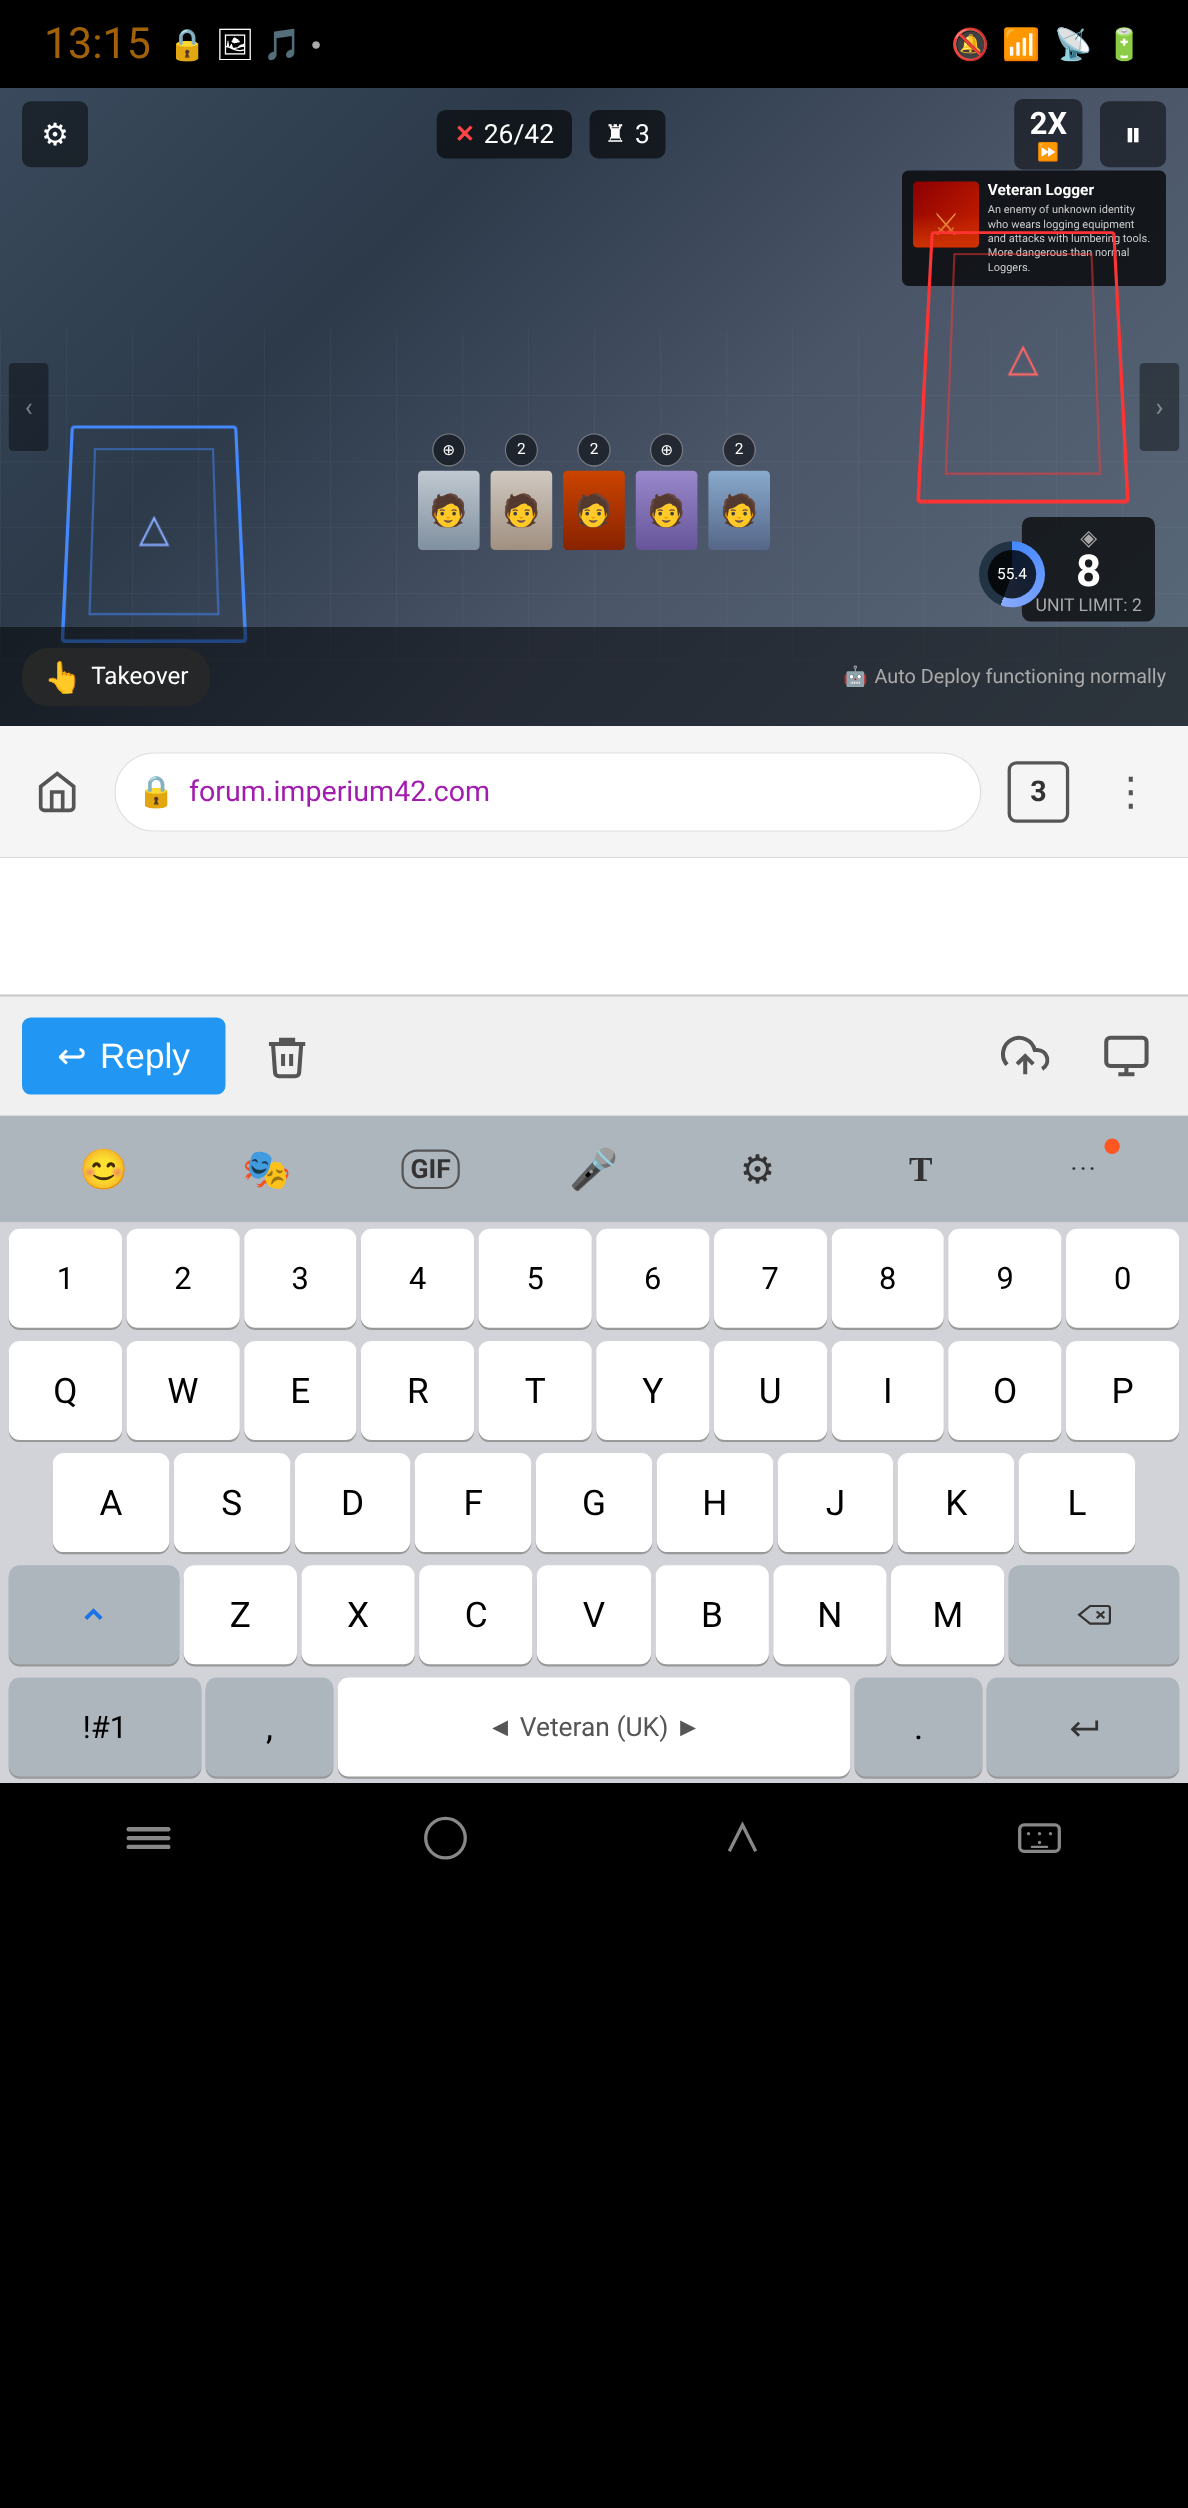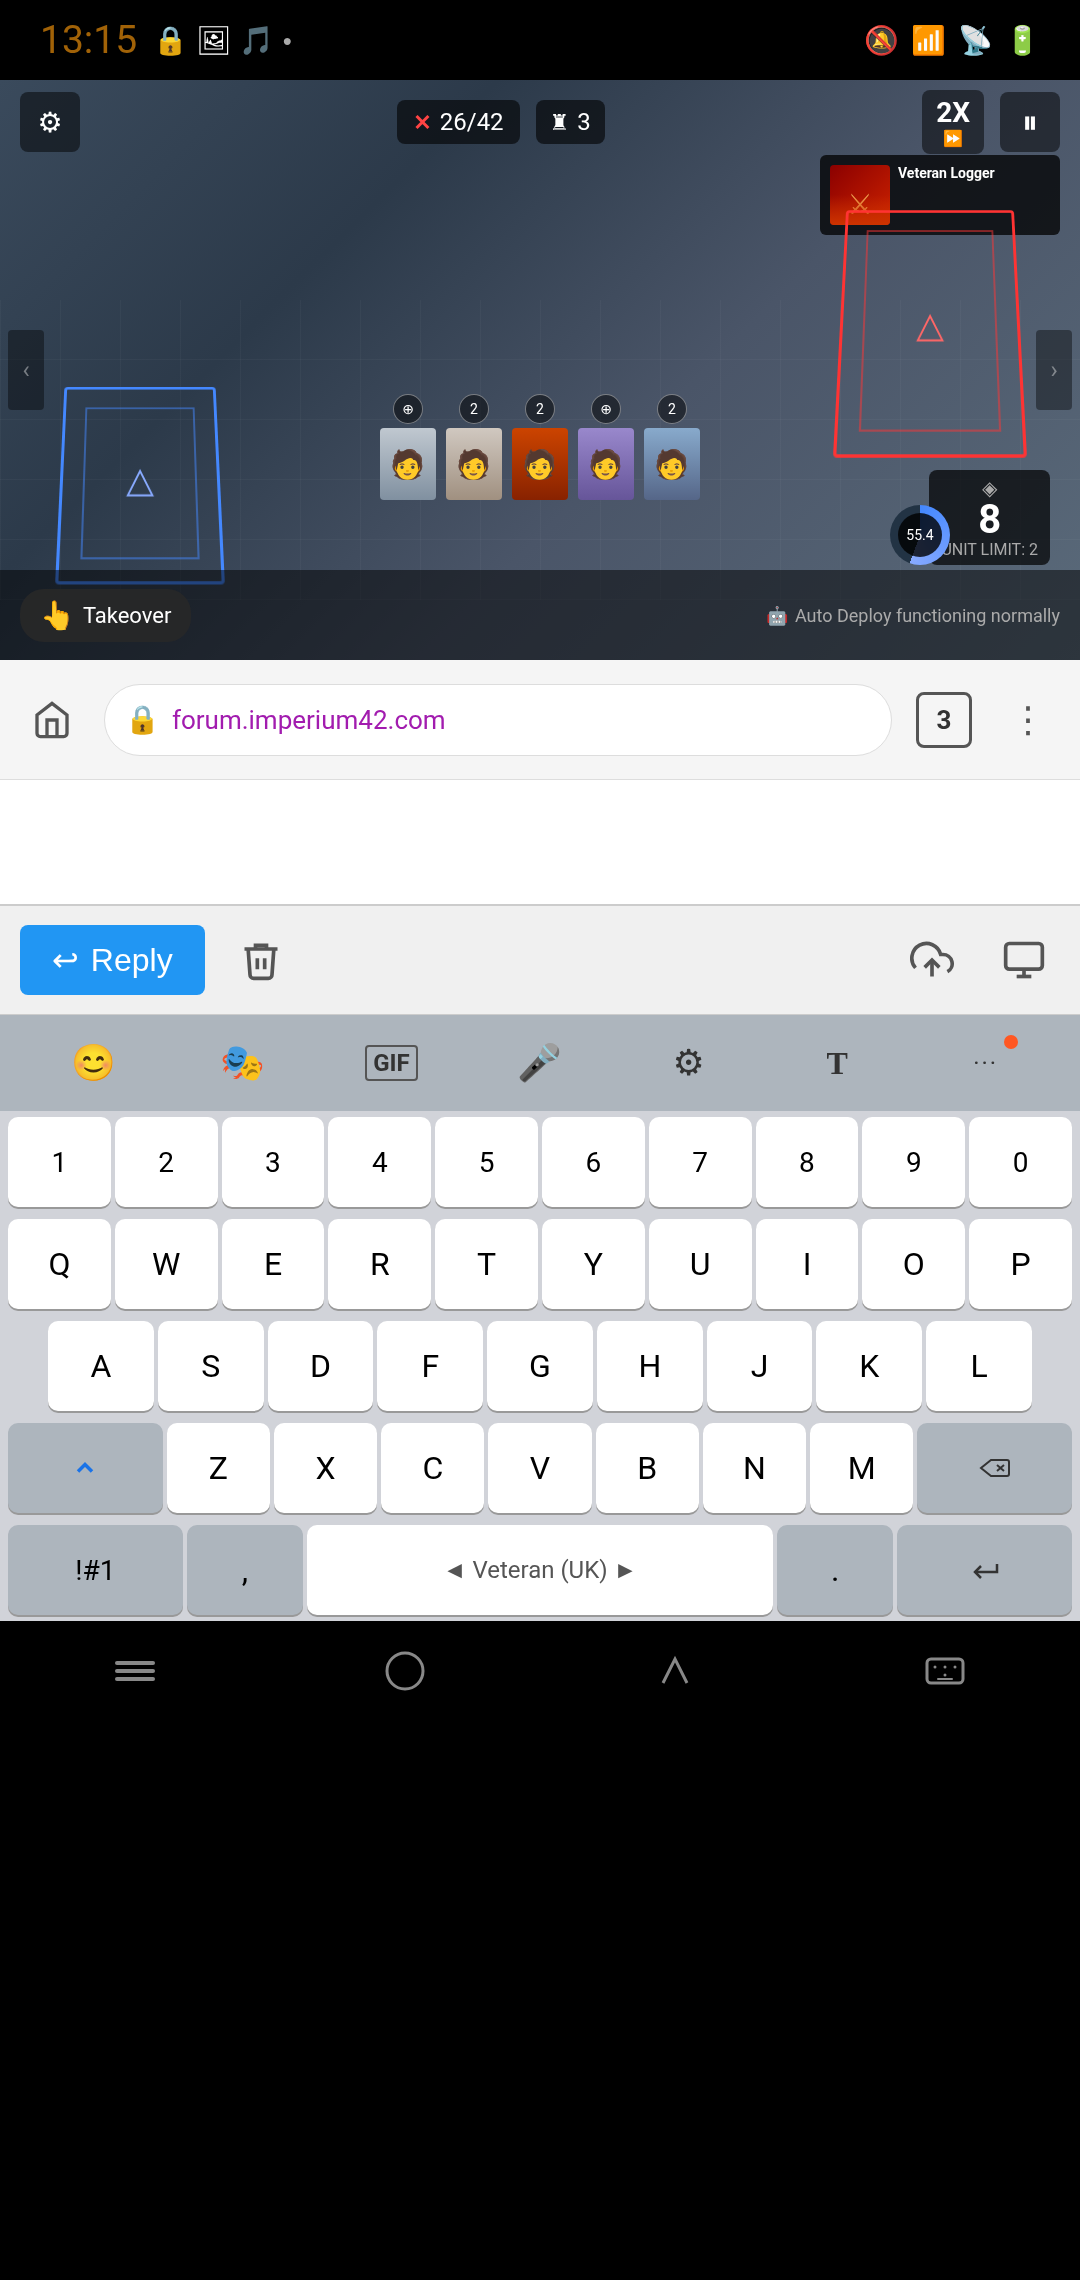--- a/index.html
+++ b/index.html
@@ -351,21 +351,21 @@
       font-size: 40px;
       font-weight: bold;
       line-height: 1;
     }
     .unit-label-text {
       color: #aaa;
       font-size: 16px;
     }
     .spinner {
       position: absolute;
-      bottom: 95px;
+      bottom: 108px;
       right: 130px;
       width: 60px;
       height: 60px;
       border-radius: 50%;
       background: conic-gradient(#4488ff 0deg, #88aaff 200deg, #223344 200deg);
       display: flex;
       align-items: center;
       justify-content: center;
     }
     .spinner-inner {
@@ -668,20 +668,21 @@
     </div>
   </div>
 
 
   <div class="info-box">
     <div class="info-box-thumb">
       <span style="position:absolute;bottom:4px;left:50%;transform:translateX(-50%);color:rgba(255,200,100,0.8);font-size:28px;">⚔</span>
     </div>
     <div class="info-box-text">
       <div class="info-title">Veteran Logger</div>
+      <div class="info-desc">An enemy of unknown identity who wears logging equipment and attacks with lumbering tools. More dangerous than normal Loggers.</div>
     </div>
   </div>
 
   <div class="scaffold-left">
     <div class="scaffold-blue"></div>
   </div>
 
   <div class="scaffold-right">
     <div class="scaffold-red"></div>
   </div>
@@ -799,21 +800,21 @@
 <div class="keyboard-area">
 
   <div class="keyboard-toolbar">
     <div class="kb-toolbar-btn">
       <span>😊</span>
     </div>
     <div class="kb-toolbar-btn">
       <span>🎭</span>
     </div>
     <div class="kb-toolbar-btn">
-      <span style="font-size:24px;font-weight:bold;color:#333;border:2px solid #555;border-radius:4px;padding:2px 6px;">GIF</span>
+      <span style="font-size:24px;font-weight:bold;color:#333;border:2px solid #555;border-radius:14px;padding:2px 6px;">GIF</span>
     </div>
     <div class="kb-toolbar-btn">
       <span>🎤</span>
     </div>
     <div class="kb-toolbar-btn">
       <span>⚙</span>
     </div>
     <div class="kb-toolbar-btn">
       <span style="font-size:32px;font-weight:bold;font-family:serif;">T</span>
     </div>

